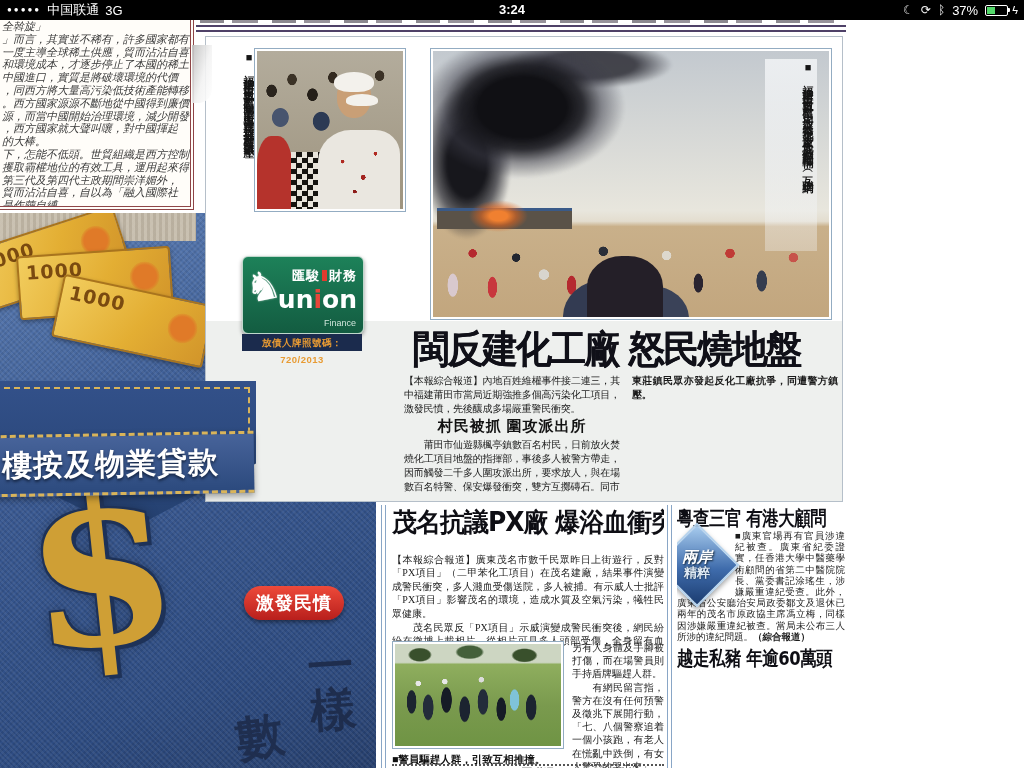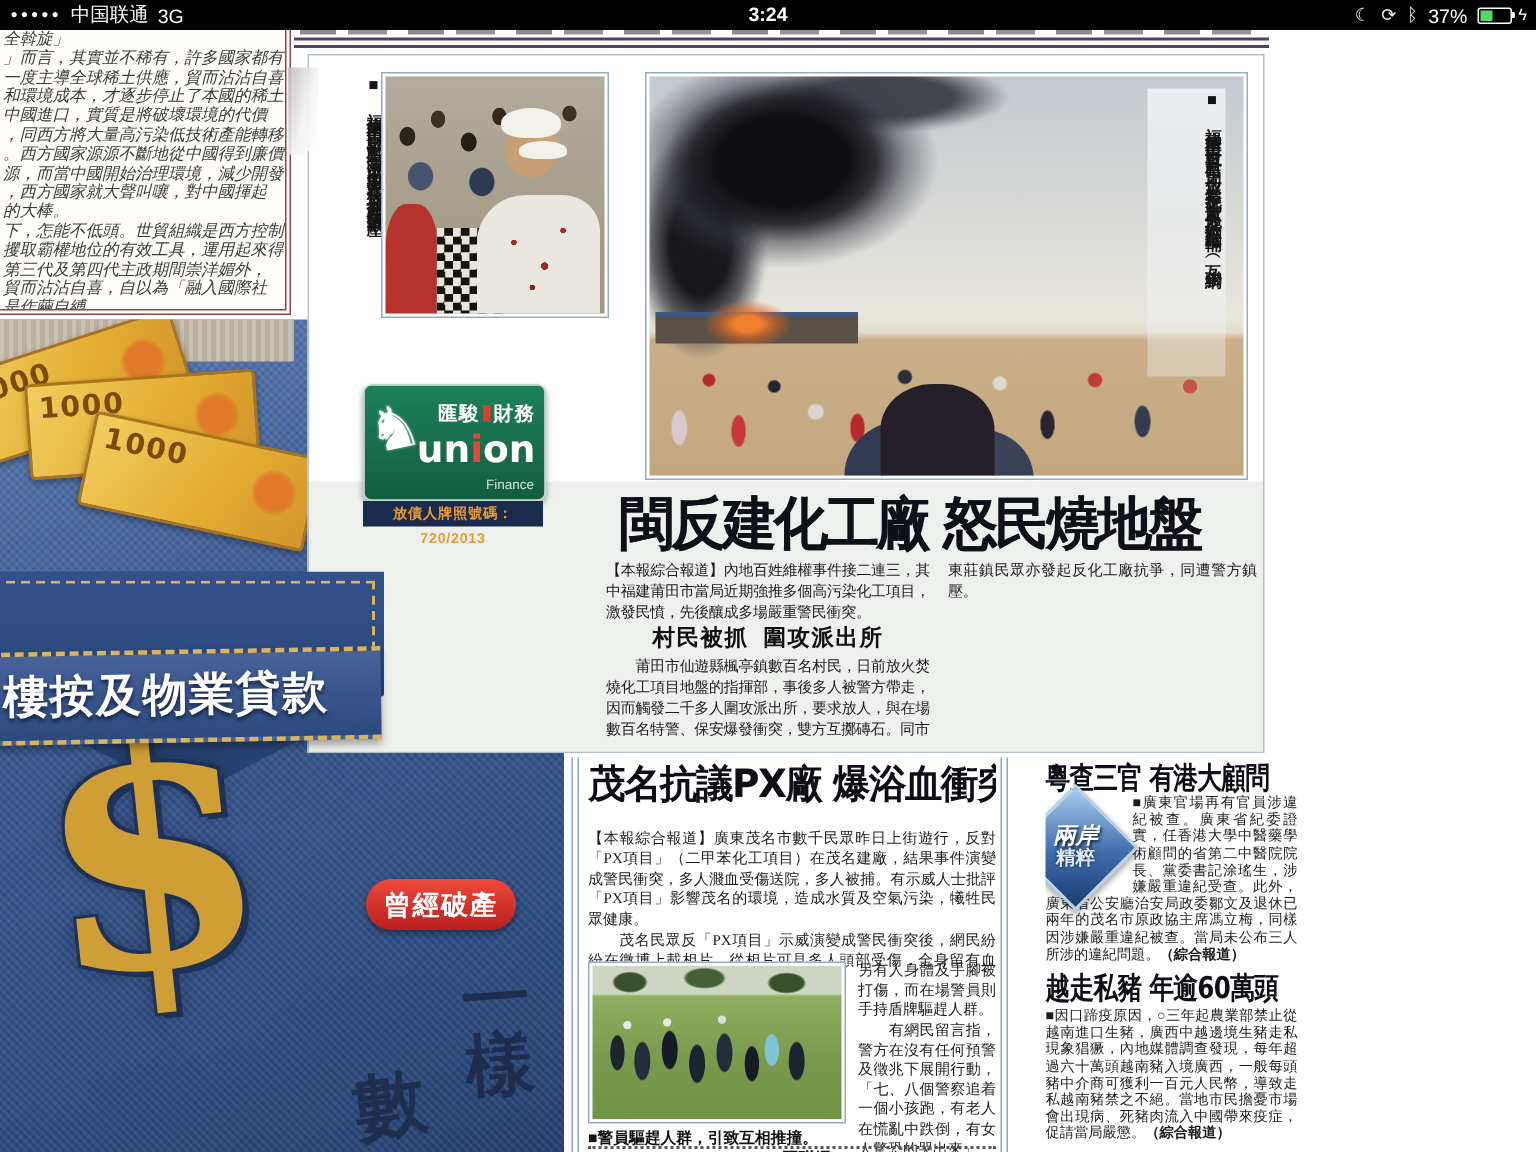--- a/index.html
+++ b/index.html
@@ -139,24 +139,24 @@
   .ph2 .bighead{position:absolute;left:39%;bottom:-2%;width:76px;height:66px;border-radius:46% 46% 10% 10%;
     background:#241f28;box-shadow:-18px 30px 0 6px #333b52,24px 32px 0 2px #3a4258;}
   .cap-right{position:absolute;right:12px;top:8px;height:188px;width:48px;padding:2px;
     background:linear-gradient(rgba(242,244,246,.85),rgba(242,244,246,.35));}
   .main-headline{position:absolute;left:207px;top:287px;white-space:nowrap;
     font-family:"DejaVu Sans","Liberation Sans",sans-serif;font-weight:900;font-size:38px;color:#101018;
     letter-spacing:-2px;transform:scaleX(.95);transform-origin:left;text-shadow:.5px 0 0 #101018;}
   .storycols{position:absolute;top:337px;font-size:10px;line-height:13.8px;color:#1b1b1b;
     text-align:justify;letter-spacing:-.2px;}
   .col-a{left:198px;width:216px;}
-  .col-b{left:426px;width:206px;}
+  .col-b{left:426px;width:206px;font-weight:bold;}
   .storycols p{margin:0;}
   .lead{font-weight:normal;}
-  .subhead{text-align:center;font-family:Liberation Mono, monospace;font-weight:900;font-size:15px;
+  .subhead{text-align:center;font-family:Liberation Serif, serif;font-weight:900;font-size:15px;
     letter-spacing:1px;margin:5px 0 4px;color:#111;}
   
   .px{position:absolute;left:392px;top:505px;width:272px;height:263px;overflow:hidden;}
   .px-headline{position:absolute;left:0;top:0;white-space:nowrap;font-family:"DejaVu Sans",sans-serif;
     font-weight:900;font-size:26px;color:#0e0e14;letter-spacing:-1px;transform:scaleX(.96);transform-origin:left;}
   .px-p1{position:absolute;left:0;top:38px;width:272px;font-size:10px;line-height:13.4px;text-align:justify;color:#1b1b1b;}
   .px-p2{position:absolute;left:0;top:106px;width:272px;font-size:10px;line-height:13.4px;text-align:justify;color:#1b1b1b;}
   .ph3{left:0;top:136px;width:172px;height:108px;position:absolute;border:1px solid #93acc2;background:#fff;
     box-sizing:border-box;padding:2px;}
   .ph3 .art{background:linear-gradient(#cdd6c2 0 18%,#8fae5e 20%,#7a9a4e 60%,#6f9444);}
@@ -180,21 +180,21 @@
   .px-credit{float:right;font-weight:bold;}
   .px-side{position:absolute;left:180px;top:136px;width:92px;font-size:10px;line-height:13.2px;
     text-align:justify;color:#1b1b1b;}
   .px-side p{margin:0;}
   .dotted{position:absolute;left:392px;top:764px;width:272px;border-top:2px dotted #555;}
   
   .vsep{position:absolute;top:505px;height:263px;width:3px;
     border-left:1px solid #89a6c6;border-right:1px solid #89a6c6;}
   .vs1{left:381px;} .vs2{left:667px;}
   
-  .rcol{position:absolute;left:697px;top:505px;width:170px;height:263px;overflow:hidden;color:#1b1b1b;}
+  .rcol{position:absolute;left:677px;top:505px;width:170px;height:263px;overflow:hidden;color:#1b1b1b;}
   .r-h{white-space:nowrap;font-family:"DejaVu Sans",sans-serif;font-weight:900;font-size:20px;color:#0e0e14;
     letter-spacing:-.5px;transform:scaleX(.82);transform-origin:left;}
   .r-h1{position:absolute;left:0;top:0;}
   .r-h2{position:absolute;left:0;top:140px;}
   .r-b{position:absolute;left:0;width:168px;font-size:9.5px;line-height:11.2px;text-align:justify;}
   .r-b1{top:26px;height:110px;}
   .r-b2{top:168px;height:95px;}
   .r-b .credit{font-weight:bold;}
   .diamond{float:left;width:56px;height:56px;margin:4px 8px 2px -10px;transform:rotate(45deg);
     background:linear-gradient(135deg,#a9cdef,#3f6cac 55%,#1b3c70);border:2px solid #b5d2ec;
@@ -273,21 +273,21 @@
       <div class="logo">
         <span class="horse">♞</span>
         <span class="cn"><span>匯駿</span><span class="rdot"></span><span>財務</span></span>
         <span class="en"><span>un</span><span class="i">i</span><span>on</span></span>
         <span class="fin">Finance</span>
       </div>
       <div class="license">放債人牌照號碼：720/2013</div>
       <div class="waistband">
         <span>樓按及物業貸款</span>
       </div>
-      <div class="pill p2">曾經破產</div>
+      <div class="pill p2">激發民憤</div>
       <div class="dollar">$</div>
       <div class="stamp1">一樣</div>
       <div class="stamp2">數</div>
     </div>
 
     <div class="topbox">
       <div class="graypanel"></div>
       <div class="curl"></div>
       <div class="vcap cap-left">■福建莆田市數千村民包圍派出所要求釋放被捕村民遭鎮壓。</div>
 
@@ -351,19 +351,16 @@
       <div class="r-b r-b1">
         <span class="diamond">
           <span class="dtxt">
               <span class="d1">兩岸</span>
               <span class="d2">精粹</span>
             </span>
         </span>
         <span>■廣東官場再有官員涉違紀被查。廣東省紀委證實，任香港大學中醫藥學術顧問的省第二中醫院院長、黨委書記涂瑤生，涉嫌嚴重違紀受查。此外，廣東省公安廳治安局政委鄒文及退休已兩年的茂名市原政協主席馮立梅，同樣因涉嫌嚴重違紀被查。當局未公布三人所涉的違紀問題。</span><span class="credit">（綜合報道）</span>
       </div>
       <div class="r-h r-h2">越走私豬 年逾60萬頭</div>
-      <div class="r-b r-b2">
-        <span>■因口蹄疫原因，○三年起農業部禁止從越南進口生豬，廣西中越邊境生豬走私現象猖獗，內地媒體調查發現，每年超過六十萬頭越南豬入境廣西，一般每頭豬中介商可獲利一百元人民幣，導致走私越南豬禁之不絕。當地市民擔憂市場會出現病、死豬肉流入中國帶來疫症，促請當局嚴懲。</span><span class="credit">（綜合報道）</span>
-      </div>
     </div>
 
   </div>
 </div>
 
 </body></html>

